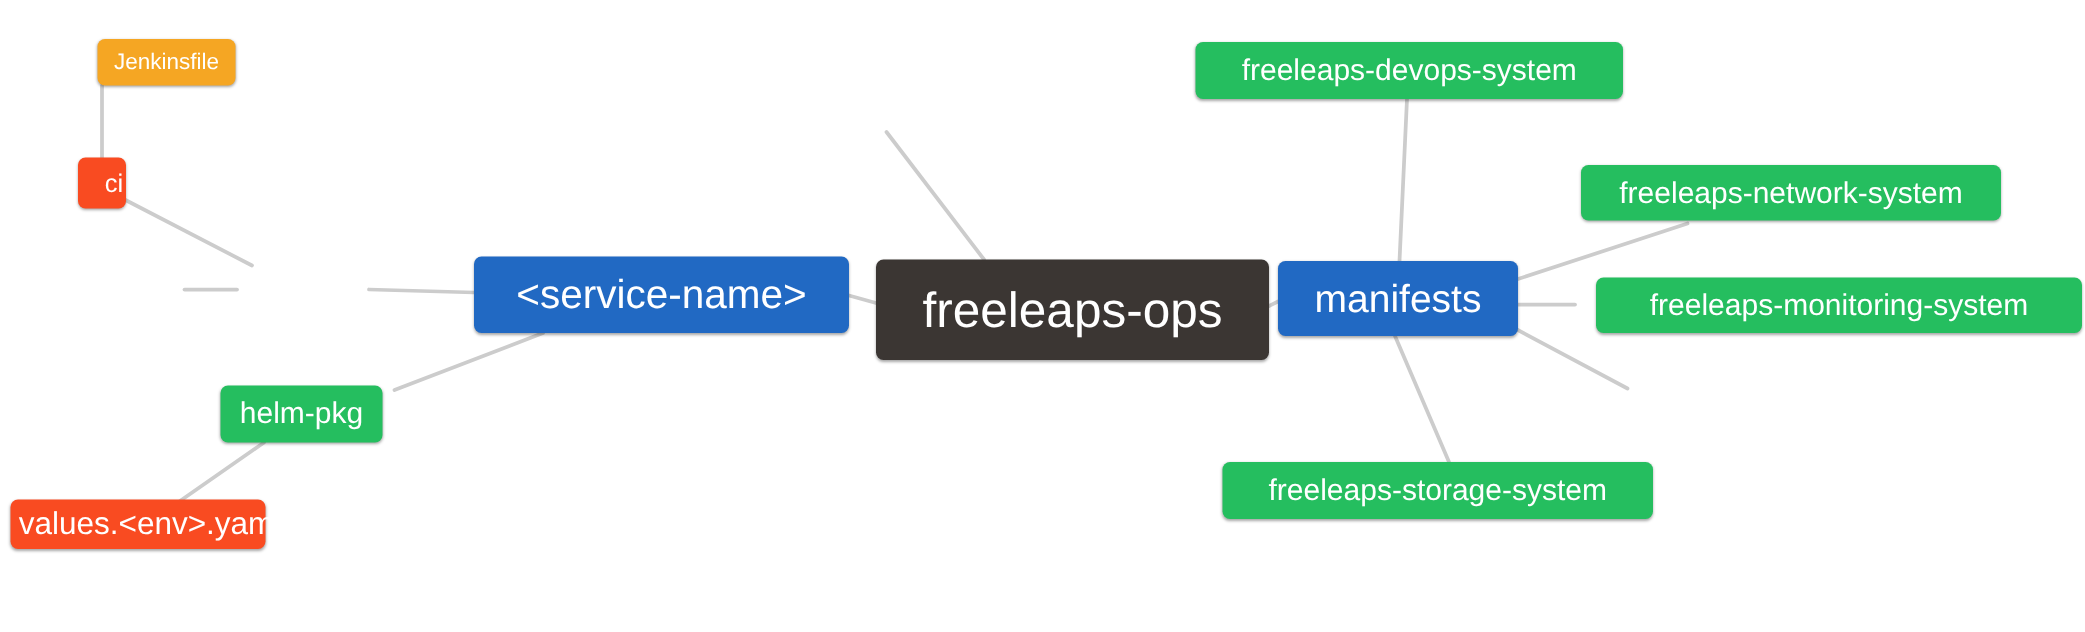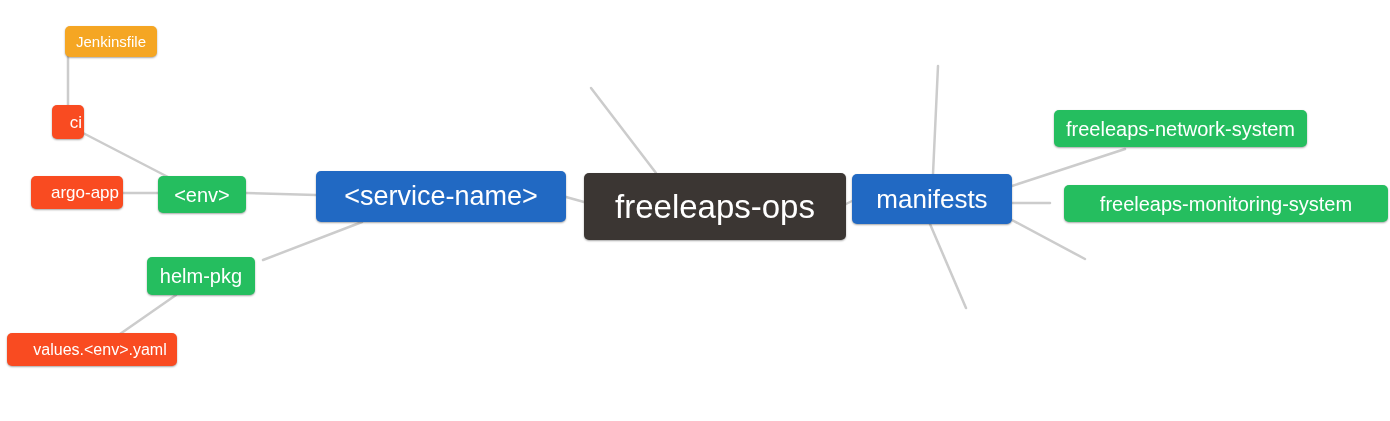--- a/index.html
+++ b/index.html
@@ -67,35 +67,35 @@
     <line x1="1012" y1="186" x2="1125" y2="149"></line>
     <line x1="1012" y1="203" x2="1050" y2="203"></line>
     <line x1="1010" y1="219" x2="1085" y2="259"></line>
     <line x1="930" y1="224" x2="966" y2="308"></line>
   </svg>
 
   <div class="node c-orange" style="left:21px;  top:26px;  width:92px;  height:31px; font-size:15px;margin-left:44px;">Jenkinsfile</div>
 
   <div class="node c-red" style="left:52px;  top:105px; width:32px;  height:34px; font-size:17px;">ci</div>
 
-  <div class="node c-red" style="left:31px;  top:176px; width:92px;  height:33px; font-size:17px;">argo-app</div>
 
-  <div class="node c-green" style="left:158px; top:176px; width:88px;  height:37px; font-size:20px;">&lt;env&gt;</div>
 
   <div class="node c-green" style="left:147px; top:257px; width:108px; height:38px; font-size:20px;">helm-pkg</div>
 
-  <div class="node c-red" style="left:7px;   top:333px; width:170px; height:33px; font-size:16px;">values.&lt;env&gt;.yaml</div>
+  <div class="node c-red" style="left:7px;   top:333px; width:170px; height:33px; font-size:21px;">values.&lt;env&gt;.yaml</div>
 
   <div class="node c-blue" style="left:316px; top:171px; width:250px; height:51px; font-size:27px;">&lt;service-name&gt;</div>
 
 
   <div class="node c-dark" style="left:584px; top:173px; width:262px; height:67px; font-size:33px;">freeleaps-ops</div>
 
   <div class="node c-blue" style="left:852px; top:174px; width:160px; height:50px; font-size:26px;">manifests</div>
 
+  <div class="node c-green" style="left:797px; top:28px;  width:285px; height:38px; font-size:20px;">freeleaps-devops-system</div>
 
-  <div class="node c-green" style="left:1054px;top:110px; width:253px; height:37px; font-size:20px;">freeleaps-network-system</div>
+  <div class="node c-green" style="left:1054px;top:110px; width:280px; height:37px; font-size:20px;">freeleaps-network-system</div>
 
   <div class="node c-green" style="left:1050px;top:185px; width:324px; height:37px; font-size:20px;margin-left:14px;">freeleaps-monitoring-system</div>
 
 
+  <div class="node c-green" style="left:815px; top:308px; width:287px; height:38px; font-size:20px;">freeleaps-storage-system</div>
 
 </div>
 
 </body></html>

